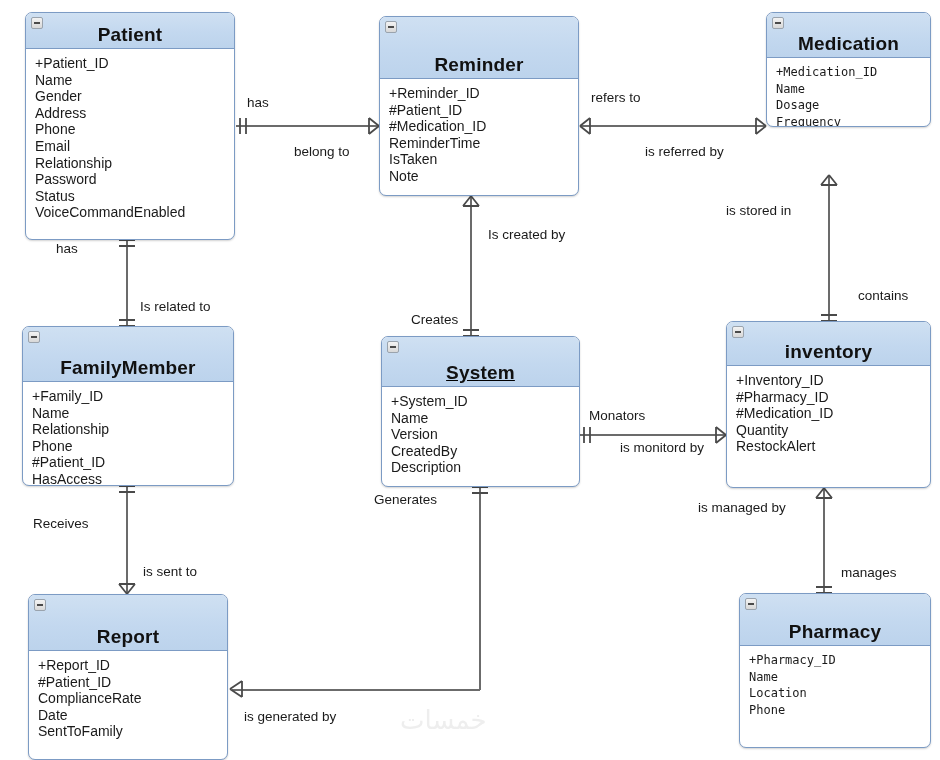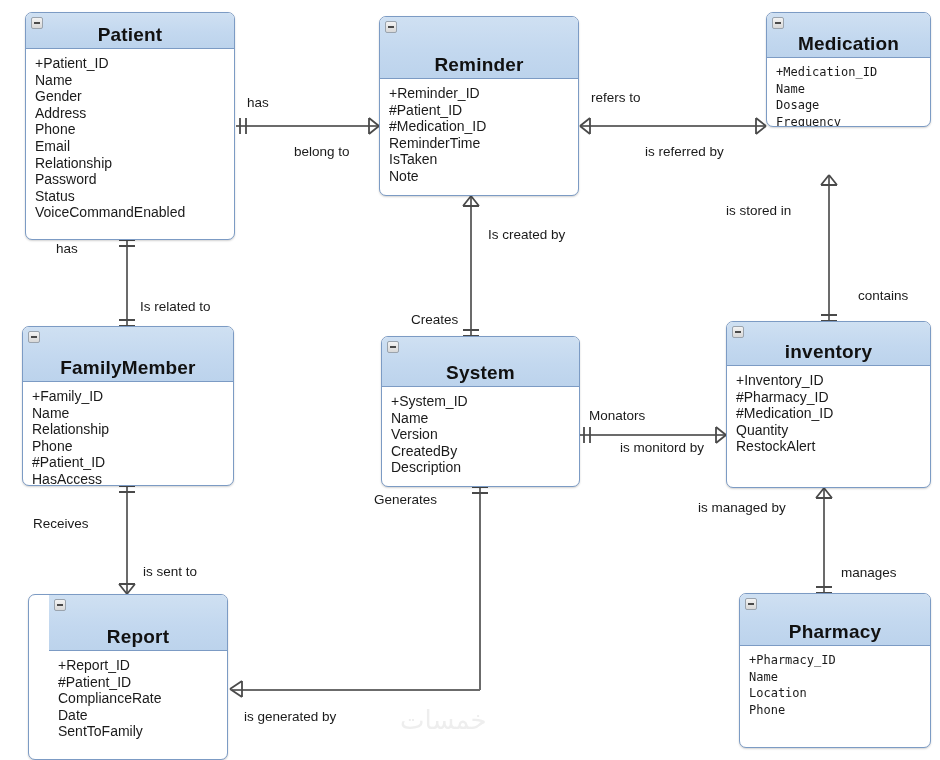--- a/index.html
+++ b/index.html
@@ -193,21 +193,21 @@
         <div class="ebody">
           <div class="attr">+Family_ID</div>
           <div class="attr">Name</div>
           <div class="attr">Relationship</div>
           <div class="attr">Phone</div>
           <div class="attr">#Patient_ID</div>
           <div class="attr">HasAccess</div>
         </div>
       </div>
       <div class="entity" style="left: 381px; top: 336px; width: 199px; height: 151px;">
-        <div class="ehead" style="height: 50px;">
+        <div class="ehead" style="height: 50px; text-decoration: underline;">
           <div class="collapse"></div>
           <div class="title">System</div>
         </div>
         <div class="ebody">
           <div class="attr">+System_ID</div>
           <div class="attr">Name</div>
           <div class="attr">Version</div>
           <div class="attr">CreatedBy</div>
           <div class="attr">Description</div>
         </div>
@@ -218,21 +218,21 @@
           <div class="title">inventory</div>
         </div>
         <div class="ebody">
           <div class="attr">+Inventory_ID</div>
           <div class="attr">#Pharmacy_ID</div>
           <div class="attr">#Medication_ID</div>
           <div class="attr">Quantity</div>
           <div class="attr">RestockAlert</div>
         </div>
       </div>
-      <div class="entity" style="left: 28px; top: 594px; width: 200px; height: 166px; padding-left: 20px;">
+      <div class="entity" style="left: 28px; top: 594px; width: 200px; height: 166px;">
         <div class="ehead" style="height: 56px;">
           <div class="collapse"></div>
           <div class="title">Report</div>
         </div>
         <div class="ebody">
           <div class="attr">+Report_ID</div>
           <div class="attr">#Patient_ID</div>
           <div class="attr">ComplianceRate</div>
           <div class="attr">Date</div>
           <div class="attr">SentToFamily</div>

